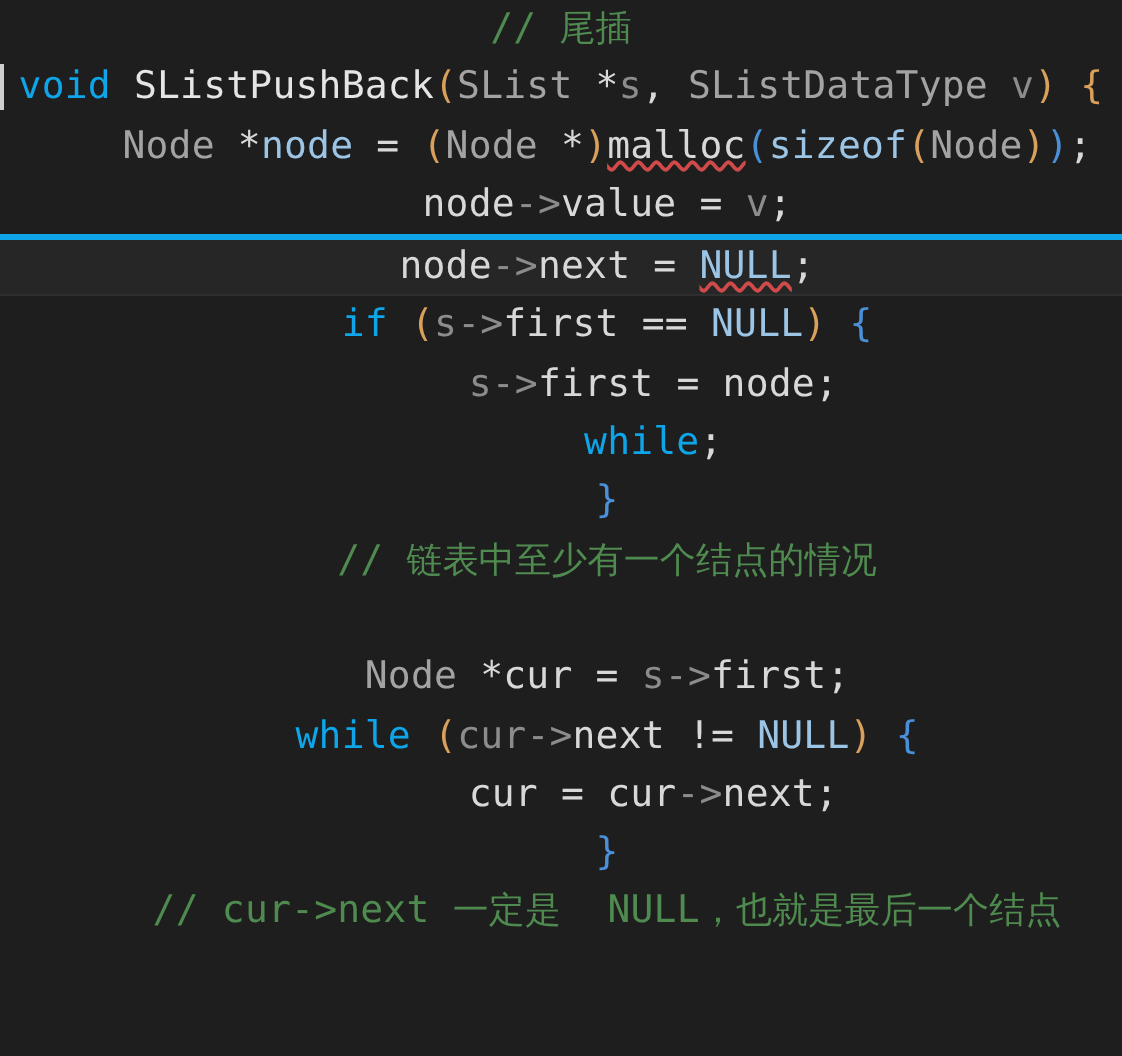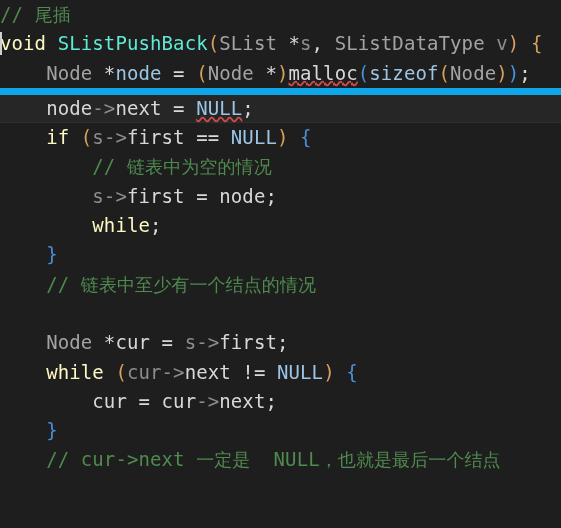--- a/index.html
+++ b/index.html
@@ -21,37 +21,38 @@
     overflow: hidden;
   }
   .line {
     position: relative;
     height: 29.3px;
     line-height: 29.3px;
     font-size: 19px;
     white-space: pre;
     letter-spacing: 0.1px;
     padding-left: 0px;
+    text-align: center;
   }
   .line.current {
     background: #262626;
-    border-top: 7px solid #0ea5e9;
+    border-top: 3px solid #0ea5e9;
     border-bottom: 1px solid #2f2f2f;
     height: 27.3px;
     line-height: 27.3px;
   }
   .line-text {
     display: inline-block;
     padding-left: 0px;
   }
   
   .cmt   { color: #4f8a4f; }
-  .kw    { color: #fef9c3; }
+  .kw    { color: #0ea5e9; }
   .type  { color: #a3a3a3; }
-  .fn    { color: #5eead4; }
+  .fn    { color: #e5e5e5; }
   .var   { color: #8c8c8c; }
   .plain { color: #d8d8d8; }
   .mac   { color: #9cc4e4; }
   .br1   { color: #d9a05b; }
   .br2   { color: #4a90d9; }
   .err {
     text-decoration: underline wavy #d04a4a;
     text-decoration-skip-ink: none;
     margin-top: 27px;
   }
@@ -69,26 +70,26 @@
 <body>
 
 <div id="editor">
 
   <div class="line"><span class="line-text"><span class="cmt">// <span class="cn">尾插</span></span></span></div>
 
   <div class="line"><span class="cursor"></span><span class="line-text"><span class="kw">void</span><span class="plain"> </span><span class="fn">SListPushBack</span><span class="br1">(</span><span class="type">SList</span><span class="plain"> *</span><span class="var">s</span><span class="plain">, </span><span class="type">SListDataType</span><span class="plain"> </span><span class="var">v</span><span class="br1">)</span><span class="plain"> </span><span class="br1">{</span></span></div>
 
   <div class="line"><span class="line-text">    <span class="type">Node</span><span class="plain"> *</span><span class="mac">node</span><span class="plain"> = </span><span class="br1">(</span><span class="type">Node</span><span class="plain"> *</span><span class="br1">)</span><span class="plain err">malloc</span><span class="br2">(</span><span class="mac">sizeof</span><span class="br1">(</span><span class="type">Node</span><span class="br1">)</span><span class="br2">)</span><span class="plain">;</span></span></div>
 
+  <div class="line"><span class="line-text">    <span class="plain">node</span><span class="var">-&gt;</span><span class="plain">value</span><span class="plain"> = </span><span class="var">v</span><span class="plain">;</span></span></div>
 
   <div class="line current"><span class="line-text">    <span class="plain">node</span><span class="var">-&gt;</span><span class="plain">next</span><span class="plain"> = </span><span class="mac err">NULL</span><span class="plain">;</span></span></div>
 
   <div class="line"><span class="line-text">    <span class="kw">if</span><span class="plain"> </span><span class="br1">(</span><span class="var">s</span><span class="var">-&gt;</span><span class="plain">first</span><span class="plain"> == </span><span class="mac">NULL</span><span class="br1">)</span><span class="plain"> </span><span class="br2">{</span></span></div>
 
-  <div class="line"><span class="line-text">        <span class="cmt">// <span class="cn">链表中为空的情况</span></span></span></div>
 
   <div class="line"><span class="line-text">        <span class="var">s</span><span class="var">-&gt;</span><span class="plain">first</span><span class="plain"> = </span><span class="plain">node</span><span class="plain">;</span></span></div>
 
   <div class="line"><span class="line-text">        <span class="kw">while</span><span class="plain">;</span></span></div>
 
   <div class="line"><span class="line-text">    <span class="br2">}</span></span></div>
 
   <div class="line"><span class="line-text">    <span class="cmt">// <span class="cn">链表中至少有一个结点的情况</span></span></span></div>
 
   <div class="line"><span class="line-text"> </span></div>

